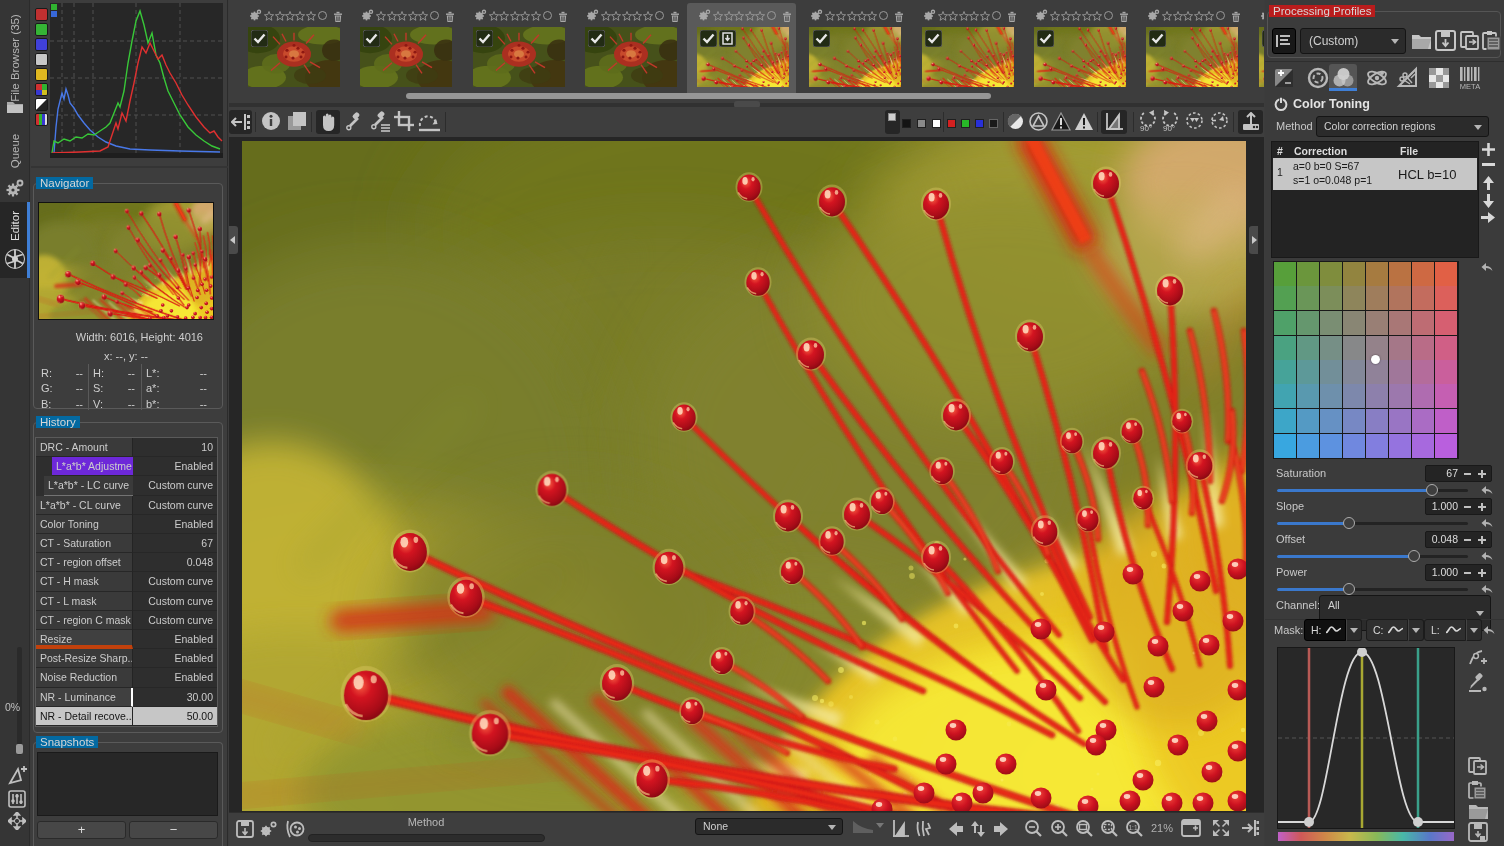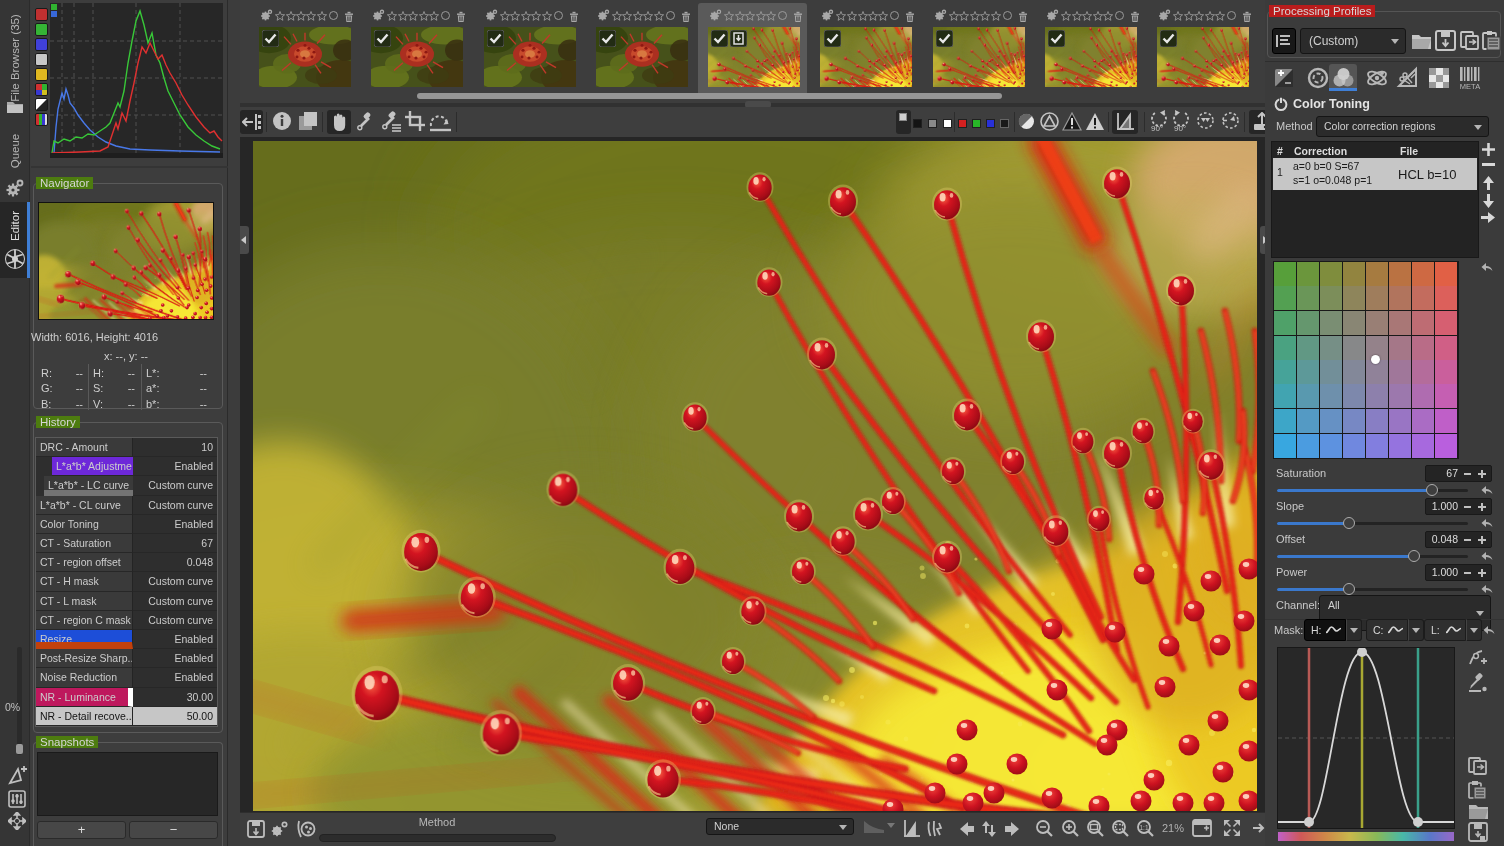--- a/index.html
+++ b/index.html
@@ -1,18 +1,18 @@
 <!DOCTYPE html>
 <html><head><meta charset="utf-8"><style>
 *{margin:0;padding:0;box-sizing:border-box}
 html,body{width:1504px;height:846px;overflow:hidden;background:#3c3c3c;
  font-family:"Liberation Sans",sans-serif;color:#cbcbcb;font-size:11px}
 .a{position:absolute}
 .fs{position:absolute;border:1px solid #5a5a5a;border-radius:4px}
-.leg{position:absolute;background:#4d7c0f;padding:0 4px;color:#d6d6d6;font-size:11.5px;line-height:12px}
+.leg{position:absolute;background:#0369a1;padding:0 4px;color:#d6d6d6;font-size:11.5px;line-height:12px}
 .dd{position:absolute;background:#2b2b2b;border:1px solid #151515;border-radius:3px;color:#d0d0d0;font-size:10.5px}
 .dda{position:absolute;right:6px;top:50%;margin-top:-2px;width:0;height:0;border-left:4px solid transparent;border-right:4px solid transparent;border-top:5px solid #b5b5b5}
 svg{display:block}
 </style></head><body>
 <svg width="0" height="0" style="position:absolute">
     <defs>
       <symbol id="photoS" viewBox="0 0 1004 670">
         <defs>
 <filter id="b30" x="-40%" y="-40%" width="180%" height="180%">
             <feGaussianBlur stdDeviation="30"></feGaussianBlur>
@@ -462,21 +462,21 @@
       <rect x="0" y="150" width="173" height="5" fill="#1e1e1e"></rect>
     </svg>
     <div class="a" style="left:0;top:166px;width:197px;height:2px;background:#343434"></div>
     <div class="fs" style="left:2px;top:183px;width:190px;height:226px"></div>
     <div class="leg" style="left:5px;top:177px">Navigator</div>
     <div class="a" style="left:7px;top:202px;width:176px;height:118px;background:#1a1a1a;border:1px solid #111">
       <svg width="174" height="116" viewBox="0 0 1004 670" preserveAspectRatio="none">
         <use href="#photoS" width="1004" height="670"></use>
       </svg>
     </div>
-    <div class="a" style="left:0;top:331px;width:172px;text-align:left;color:#cfcfcf;font-size:11px">Width: 6016, Height: 4016</div>
+    <div class="a" style="left:0;top:331px;width:172px;text-align:right;color:#cfcfcf;font-size:11px">Width: 6016, Height: 4016</div>
     <div class="a" style="left:0;top:350px;width:190px;text-align:center;color:#cfcfcf;font-size:11px">x: --, y: --</div>
     <div class="a" style="left:10px;top:367px;color:#cfcfcf">R:</div>
     <div class="a" style="left:34px;top:367px;width:18px;text-align:right;color:#cfcfcf">--</div>
     <div class="a" style="left:62px;top:367px;color:#cfcfcf">H:</div>
     <div class="a" style="left:86px;top:367px;width:18px;text-align:right;color:#cfcfcf">--</div>
     <div class="a" style="left:115px;top:367px;color:#cfcfcf">L*:</div>
     <div class="a" style="left:148px;top:367px;width:28px;text-align:right;color:#cfcfcf">--</div>
     <div class="a" style="left:10px;top:382px;color:#cfcfcf">G:</div>
     <div class="a" style="left:34px;top:382px;width:18px;text-align:right;color:#cfcfcf">--</div>
     <div class="a" style="left:62px;top:382px;color:#cfcfcf">S:</div>
@@ -491,54 +491,54 @@
     <div class="a" style="left:148px;top:398px;width:28px;text-align:right;color:#cfcfcf">--</div>
     <div class="a" style="left:57px;top:364px;width:1px;height:46px;background:#5a5a5a"></div>
     <div class="a" style="left:110px;top:364px;width:1px;height:46px;background:#5a5a5a"></div>
     <div class="fs" style="left:2px;top:422px;width:190px;height:311px"></div>
     <div class="leg" style="left:5px;top:416px">History</div>
     <div class="a" style="left:4px;top:437px;width:183px;height:290px;border:1px solid #5a5a5a;background:#2e2e2e">
       <div class="a" style="left:0;top:0.0px;width:97px;height:19.2px;background:#3a3a3a;border-bottom:1px solid #272727;border-right:1px solid #242424;color:#cccccc;padding:3px 0 0 4px;font-size:10.5px;white-space:nowrap;overflow:hidden">DRC - Amount</div>
       <div class="a" style="left:97px;top:0.0px;width:84px;height:19.2px;background:#2e2e2e;border-bottom:1px solid #272727;color:#cccccc;padding:3px 4px 0 0;font-size:10.5px;text-align:right;white-space:nowrap;overflow:hidden">10</div>
       <div class="a" style="left:16px;top:19.2px;width:97px;height:19.2px;background:#6d28d9;border-bottom:1px solid #272727;border-right:1px solid #242424;color:#cccccc;padding:3px 0 0 4px;font-size:10.5px;white-space:nowrap;overflow:hidden">L*a*b* Adjustme...</div>
       <div class="a" style="left:97px;top:19.2px;width:84px;height:19.2px;background:#2e2e2e;border-bottom:1px solid #272727;color:#cccccc;padding:3px 4px 0 0;font-size:10.5px;text-align:right;white-space:nowrap;overflow:hidden">Enabled</div>
-      <div class="a" style="left:8px;top:38.4px;width:97px;height:19.2px;background:#3a3a3a;border-bottom:6px solid #737373;border-right:1px solid #242424;color:#cccccc;padding:3px 0 0 4px;font-size:10.5px;white-space:nowrap;overflow:hidden">L*a*b* - LC curve</div>
+      <div class="a" style="left:8px;top:38.4px;width:97px;height:19.2px;background:#3a3a3a;border-bottom:1px solid #737373;border-right:1px solid #242424;color:#cccccc;padding:3px 0 0 4px;font-size:10.5px;white-space:nowrap;overflow:hidden">L*a*b* - LC curve</div>
       <div class="a" style="left:97px;top:38.4px;width:84px;height:19.2px;background:#2e2e2e;border-bottom:1px solid #272727;color:#cccccc;padding:3px 4px 0 0;font-size:10.5px;text-align:right;white-space:nowrap;overflow:hidden">Custom curve</div>
       <div class="a" style="left:0;top:57.6px;width:97px;height:19.2px;background:#3a3a3a;border-bottom:1px solid #272727;border-right:1px solid #242424;color:#cccccc;padding:3px 0 0 4px;font-size:10.5px;white-space:nowrap;overflow:hidden">L*a*b* - CL curve</div>
       <div class="a" style="left:97px;top:57.6px;width:84px;height:19.2px;background:#2e2e2e;border-bottom:1px solid #272727;color:#cccccc;padding:3px 4px 0 0;font-size:10.5px;text-align:right;white-space:nowrap;overflow:hidden">Custom curve</div>
       <div class="a" style="left:0;top:76.8px;width:97px;height:19.2px;background:#3a3a3a;border-bottom:1px solid #272727;border-right:1px solid #242424;color:#cccccc;padding:3px 0 0 4px;font-size:10.5px;white-space:nowrap;overflow:hidden">Color Toning</div>
       <div class="a" style="left:97px;top:76.8px;width:84px;height:19.2px;background:#2e2e2e;border-bottom:1px solid #272727;color:#cccccc;padding:3px 4px 0 0;font-size:10.5px;text-align:right;white-space:nowrap;overflow:hidden">Enabled</div>
       <div class="a" style="left:0;top:96.0px;width:97px;height:19.2px;background:#3a3a3a;border-bottom:1px solid #272727;border-right:1px solid #242424;color:#cccccc;padding:3px 0 0 4px;font-size:10.5px;white-space:nowrap;overflow:hidden">CT - Saturation</div>
       <div class="a" style="left:97px;top:96.0px;width:84px;height:19.2px;background:#2e2e2e;border-bottom:1px solid #272727;color:#cccccc;padding:3px 4px 0 0;font-size:10.5px;text-align:right;white-space:nowrap;overflow:hidden">67</div>
       <div class="a" style="left:0;top:115.2px;width:97px;height:19.2px;background:#3a3a3a;border-bottom:1px solid #272727;border-right:1px solid #242424;color:#cccccc;padding:3px 0 0 4px;font-size:10.5px;white-space:nowrap;overflow:hidden">CT - region offset</div>
       <div class="a" style="left:97px;top:115.2px;width:84px;height:19.2px;background:#2e2e2e;border-bottom:1px solid #272727;color:#cccccc;padding:3px 4px 0 0;font-size:10.5px;text-align:right;white-space:nowrap;overflow:hidden">0.048</div>
       <div class="a" style="left:0;top:134.4px;width:97px;height:19.2px;background:#3a3a3a;border-bottom:1px solid #272727;border-right:1px solid #242424;color:#cccccc;padding:3px 0 0 4px;font-size:10.5px;white-space:nowrap;overflow:hidden">CT - H mask</div>
       <div class="a" style="left:97px;top:134.4px;width:84px;height:19.2px;background:#2e2e2e;border-bottom:1px solid #272727;color:#cccccc;padding:3px 4px 0 0;font-size:10.5px;text-align:right;white-space:nowrap;overflow:hidden">Custom curve</div>
       <div class="a" style="left:0;top:153.6px;width:97px;height:19.2px;background:#3a3a3a;border-bottom:1px solid #272727;border-right:1px solid #242424;color:#cccccc;padding:3px 0 0 4px;font-size:10.5px;white-space:nowrap;overflow:hidden">CT - L mask</div>
       <div class="a" style="left:97px;top:153.6px;width:84px;height:19.2px;background:#2e2e2e;border-bottom:1px solid #272727;color:#cccccc;padding:3px 4px 0 0;font-size:10.5px;text-align:right;white-space:nowrap;overflow:hidden">Custom curve</div>
       <div class="a" style="left:0;top:172.8px;width:97px;height:19.2px;background:#3a3a3a;border-bottom:1px solid #272727;border-right:1px solid #242424;color:#cccccc;padding:3px 0 0 4px;font-size:10.5px;white-space:nowrap;overflow:hidden">CT - region C mask</div>
       <div class="a" style="left:97px;top:172.8px;width:84px;height:19.2px;background:#2e2e2e;border-bottom:1px solid #272727;color:#cccccc;padding:3px 4px 0 0;font-size:10.5px;text-align:right;white-space:nowrap;overflow:hidden">Custom curve</div>
-      <div class="a" style="left:0;top:192.0px;width:97px;height:19.2px;background:#1d4ed8;border-bottom:7px solid #c2410c;border-right:1px solid #242424;color:#cccccc;padding:3px 0 0 4px;font-size:10.5px;white-space:nowrap;overflow:hidden">Resize</div>
+      <div class="a" style="left:0;top:192.0px;width:97px;height:19.2px;background:#404040;border-bottom:4px solid #c2410c;border-right:1px solid #242424;color:#cccccc;padding:3px 0 0 4px;font-size:10.5px;white-space:nowrap;overflow:hidden">Resize</div>
       <div class="a" style="left:97px;top:192.0px;width:84px;height:19.2px;background:#2e2e2e;border-bottom:1px solid #272727;color:#cccccc;padding:3px 4px 0 0;font-size:10.5px;text-align:right;white-space:nowrap;overflow:hidden">Enabled</div>
       <div class="a" style="left:0;top:211.2px;width:97px;height:19.2px;background:#3a3a3a;border-bottom:1px solid #272727;border-right:1px solid #242424;color:#cccccc;padding:3px 0 0 4px;font-size:10.5px;white-space:nowrap;overflow:hidden">Post-Resize Sharp...</div>
       <div class="a" style="left:97px;top:211.2px;width:84px;height:19.2px;background:#2e2e2e;border-bottom:1px solid #272727;color:#cccccc;padding:3px 4px 0 0;font-size:10.5px;text-align:right;white-space:nowrap;overflow:hidden">Enabled</div>
       <div class="a" style="left:0;top:230.4px;width:97px;height:19.2px;background:#3a3a3a;border-bottom:1px solid #272727;border-right:1px solid #242424;color:#cccccc;padding:3px 0 0 4px;font-size:10.5px;white-space:nowrap;overflow:hidden">Noise Reduction</div>
       <div class="a" style="left:97px;top:230.4px;width:84px;height:19.2px;background:#2e2e2e;border-bottom:1px solid #272727;color:#cccccc;padding:3px 4px 0 0;font-size:10.5px;text-align:right;white-space:nowrap;overflow:hidden">Enabled</div>
-      <div class="a" style="left:0;top:249.6px;width:97px;height:19.2px;background:#be185d;border-bottom:1px solid #272727;border-right:5px solid #ffffff;color:#cccccc;padding:3px 0 0 4px;font-size:10.5px;white-space:nowrap;overflow:hidden">NR - Luminance</div>
+      <div class="a" style="left:0;top:249.6px;width:97px;height:19.2px;background:#404040;border-bottom:1px solid #272727;border-right:2px solid #ffffff;color:#cccccc;padding:3px 0 0 4px;font-size:10.5px;white-space:nowrap;overflow:hidden">NR - Luminance</div>
       <div class="a" style="left:97px;top:249.6px;width:84px;height:19.2px;background:#2e2e2e;border-bottom:1px solid #272727;color:#cccccc;padding:3px 4px 0 0;font-size:10.5px;text-align:right;white-space:nowrap;overflow:hidden">30.00</div>
       <div class="a" style="left:0;top:268.8px;width:97px;height:19.2px;background:#c6c6c6;border-bottom:1px solid #272727;border-right:1px solid #242424;color:#141414;padding:3px 0 0 4px;font-size:10.5px;white-space:nowrap;overflow:hidden">NR - Detail recove...</div>
       <div class="a" style="left:97px;top:268.8px;width:84px;height:19.2px;background:#c6c6c6;border-bottom:1px solid #272727;color:#141414;padding:3px 4px 0 0;font-size:10.5px;text-align:right;white-space:nowrap;overflow:hidden">50.00</div>
     </div>
     <div class="fs" style="left:2px;top:742px;width:190px;height:104px;border-bottom:none;border-bottom-left-radius:0;border-bottom-right-radius:0"></div>
     <div class="leg" style="left:5px;top:736px">Snapshots</div>
     <div class="a" style="left:6px;top:752px;width:181px;height:64px;background:#272727;border:1px solid #1a1a1a"></div>
     <div class="a" style="left:6px;top:821px;width:89px;height:18px;background:#474747;border:1px solid #2a2a2a;border-radius:3px;text-align:center;color:#ddd;font-size:13px;line-height:16px">+</div>
     <div class="a" style="left:98px;top:821px;width:89px;height:18px;background:#474747;border:1px solid #2a2a2a;border-radius:3px;text-align:center;color:#ddd;font-size:13px;line-height:15px">−</div>
   </div>
-<div class="a" style="left:240px;top:0;width:1035px;height:846px;background:#14532d;overflow:hidden">
+<div class="a" style="left:229px;top:0;width:1035px;height:846px;background:#14532d;overflow:hidden">
     <div class="a" style="left:0;top:0;width:1035px;height:103px;background:#3d3d3d"></div>
     <svg class="a" style="left:19px;top:9px" width="14" height="14" viewBox="0 0 12 14">
       <g fill="#a8a8a8">
         <circle cx="5.5" cy="7" r="3.4"></circle>
         <circle cx="5.5" cy="7" r="1.4" fill="#3d3d3d"></circle>
         <rect x="4.7" y="2.6" width="1.6" height="8.8"></rect>
         <rect x="1.1" y="6.2" width="8.8" height="1.6"></rect>
         <rect x="4.7" y="2.6" width="1.6" height="8.8" transform="rotate(45 5.5 7)"></rect>
         <rect x="4.7" y="2.6" width="1.6" height="8.8" transform="rotate(-45 5.5 7)"></rect>
         <circle cx="10" cy="2.8" r="2.2"></circle>

